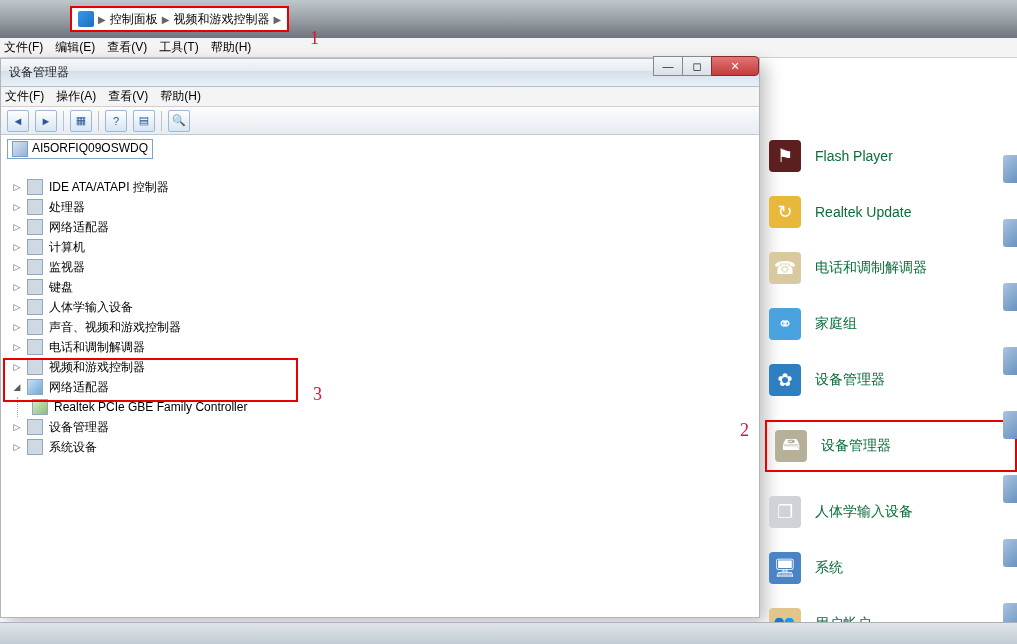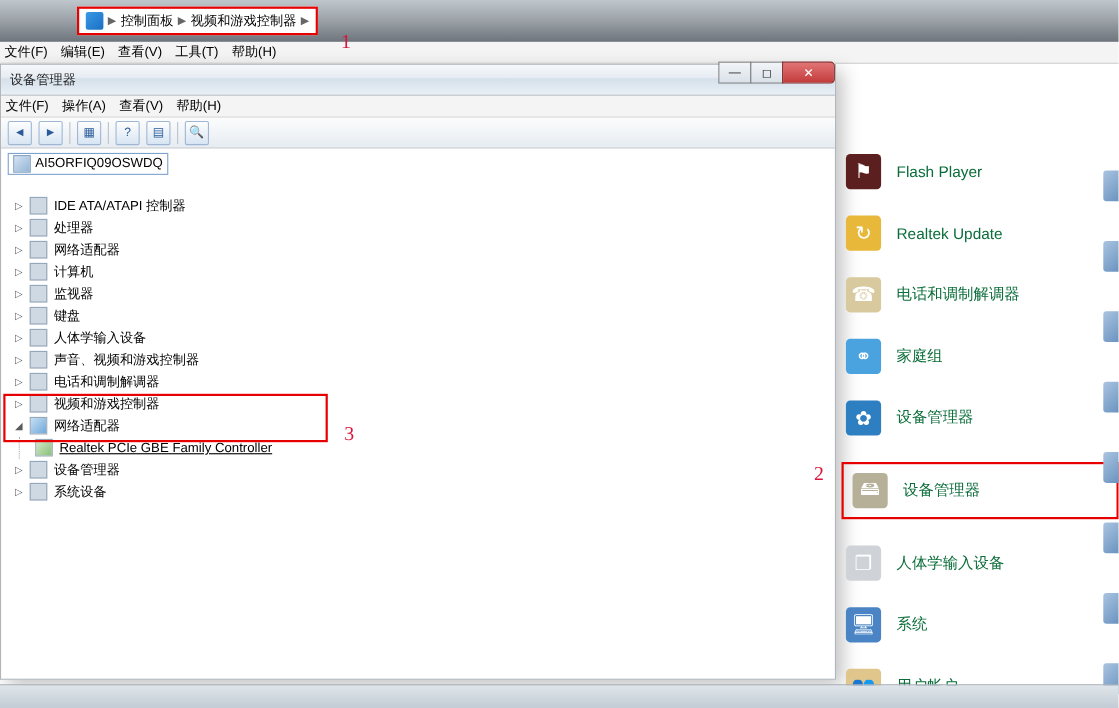--- a/index.html
+++ b/index.html
@@ -27,21 +27,21 @@
 .tbtn { width: 22px; height: 22px; border: 1px solid #9fb7d4; background: linear-gradient(to bottom,#fefefe,#d7e5f3); border-radius: 2px; display:flex;align-items:center;justify-content:center;font-size:11px;color:#2a5a9a; }
 .tsep { width: 1px; height: 20px; background: #b8c2cc; }
 
 .tree { padding: 4px 6px; font-size: 12px; color: #000; }
 .tree-root { display: inline-block; border: 1px solid #7da2ce; background: #fff; padding: 1px 4px 1px 2px; margin-bottom: 18px; }
 .tree-root .ticon { width:16px;height:16px;display:inline-block;vertical-align:middle;background:linear-gradient(135deg,#d6e4f2,#92b4d6);border:1px solid #7e9dbe;margin-right:4px; }
 .node { display: flex; align-items: center; height: 20px; padding-left: 4px; gap: 2px; }
 .exp { width: 12px; color: #5a5a5a; display: inline-block; text-align: center; font-size: 9px; }
 .ticon { width: 16px; height: 16px; display: inline-block; background: #cfd9e4; border: 1px solid #97a7ba; margin: 0 4px 0 2px; }
 .child { padding-left: 34px; }
-.dotline { border-left: 1px dotted #aaa; margin-left: 10px; padding-left: 12px; text-decoration: underline; }
+.dotline { border-left: 1px dotted #aaa; margin-left: 10px; padding-left: 12px; }
 
 .redbox3 { position: absolute; left: 3px; top: 358px; width: 295px; height: 44px; border: 2px solid #e60000; pointer-events: none; }
 .ann3 { position: absolute; left: 313px; top: 384px; color: #dc143c; font-size: 18px; font-family: serif; }
 
 
 .cp-col { position: absolute; right: 0; top: 140px; width: 252px; display: flex; flex-direction: column; gap: 24px; }
 .cp-item { display: flex; align-items: center; gap: 14px; height: 32px; padding-left: 4px; }
 .cp-icon { width: 32px; height: 32px; border-radius: 4px; flex-shrink: 0; display:flex;align-items:center;justify-content:center;font-size:18px;color:#fff; }
 .cp-label { color: #0b6d3a; font-size: 14px; }
 .cp-item.boxed { border: 2.5px solid #e60000; height: 52px; padding-left: 8px; }

